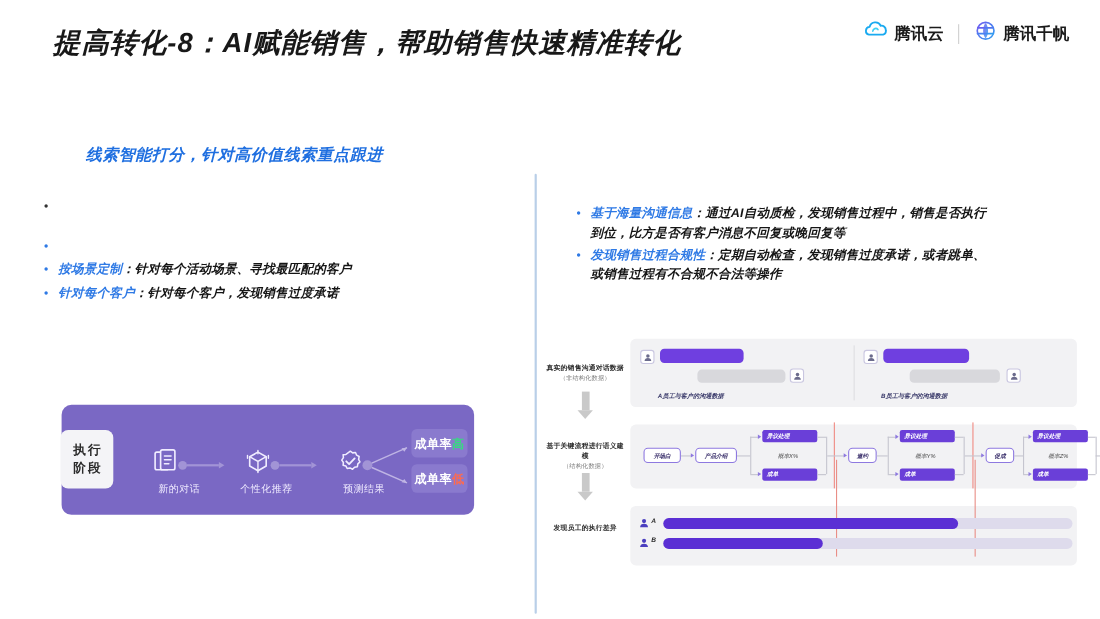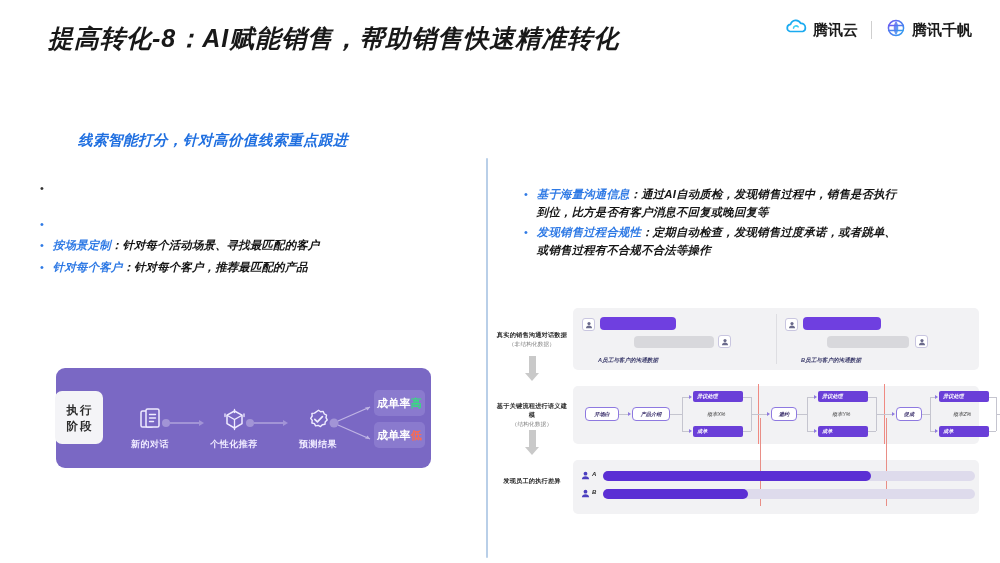--- a/index.html
+++ b/index.html
@@ -62,21 +62,21 @@
   }
   #stage-chip {
     position: absolute; left: -1px; top: 23px;
     width: 48px; height: 53px;
     background: #f4f4f7; border-radius: 7px;
     display: flex; flex-direction: column; align-items: center; justify-content: center;
     font-size: 11.5px; font-weight: 700; color: #2b2b2b; line-height: 16px;
     letter-spacing: 2px; text-indent: 2px;
   }
   .flow-step {
-    position: absolute; width: 64px; text-align: center; font-weight: bold;
+    position: absolute; width: 64px; text-align: right;
   }
   .flow-step .step-icon { height: 30px; display: flex; align-items: center; justify-content: center; }
   .flow-step .step-label {
     font-size: 9px; color: #efeaff; margin-top: 4px; letter-spacing: .5px; white-space: nowrap;
   }
   #step-1 { left: 62px; top: 36px; }
   #step-2 { left: 146px; top: 36px; }
   #step-3 { left: 230px; top: 36px; }
 
   .conn { position: absolute; top: 51px; height: 8px; display: flex; align-items: center; }
@@ -237,21 +237,21 @@
         <span class="bullet-dot blue">•</span>
       </div>
 
       <div class="bullet-row">
         <span class="bullet-dot blue">•</span>
         <span class="bullet-text"><span class="hl-blue">按场景定制</span><span>：</span><span>针对每个活动场景、寻找最匹配的客户</span></span>
       </div>
 
       <div class="bullet-row">
         <span class="bullet-dot blue">•</span>
-        <span class="bullet-text"><span class="hl-blue">针对每个客户</span><span>：</span><span>针对每个客户，推荐最匹配的产品</span></span>
+        <span class="bullet-text"><span class="hl-blue">针对每个客户</span><span>：</span><span>针对每个客户，发现销售过度承诺</span></span>
       </div>
 
     </div>
   </div>
 
   <div id="flow-card">
 
     <div id="stage-chip">
       <span>执行</span>
       <span>阶段</span>

